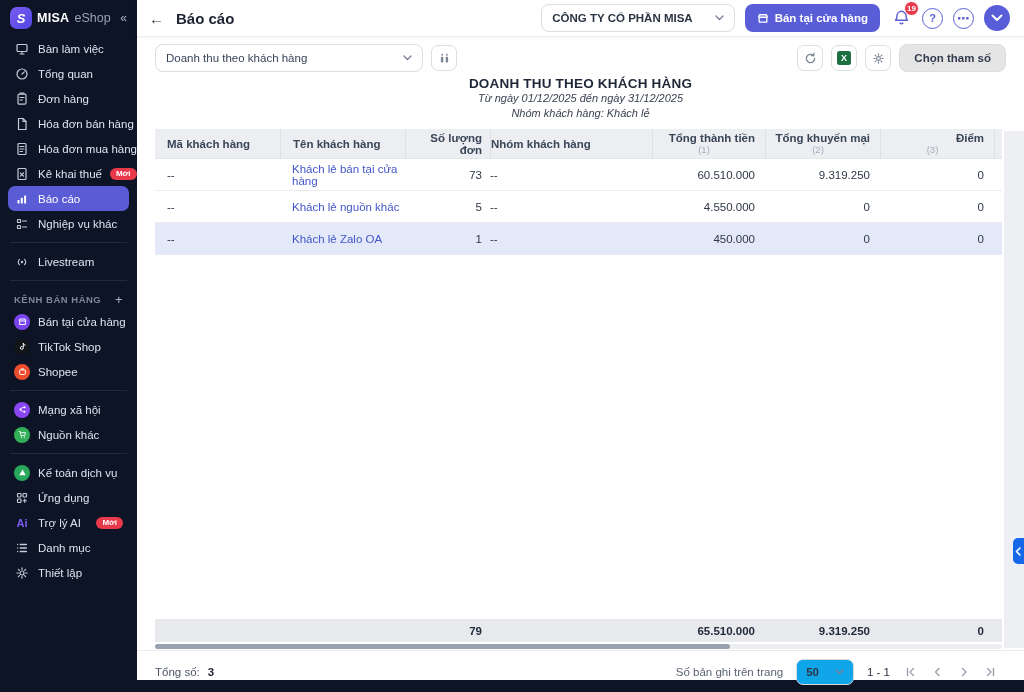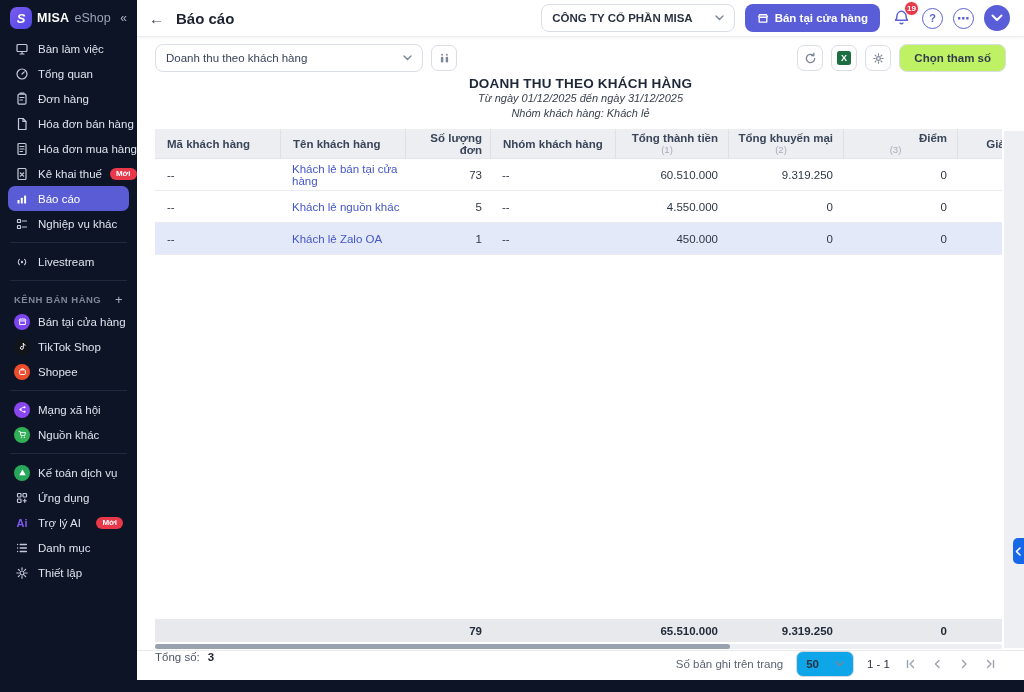--- a/index.html
+++ b/index.html
@@ -38,53 +38,53 @@
   .bell-wrap { position:relative; width:22px; height:22px; display:flex; align-items:center; justify-content:center; cursor:pointer; }
   .bell-badge { position:absolute; top:-6px; right:-7px; min-width:15px; height:15px; background:#e8394a; border:1.5px solid #fff; border-radius:8px; color:#fff; font-size:8px; font-weight:bold; display:flex; align-items:center; justify-content:center; padding:0 2px; }
   .circle-ic { width:21px; height:21px; border:1.6px solid #5b61d4; border-radius:50%; color:#5b61d4; display:flex; align-items:center; justify-content:center; font-size:11px; font-weight:bold; cursor:pointer; }
   .avatar { width:26px; height:26px; border-radius:50%; background:#5a5dd8; display:flex; align-items:center; justify-content:center; cursor:pointer; }
 
   .toolbar { margin-top:7px; padding:0 18px; display:flex; align-items:center; }
   .report-select { width:268px; height:28px; justify-content:space-between; font-weight:normal; color:#39445a; gap:8px; }
   .sq-btn { width:26px; height:26px; border:1px solid #d9dde4; border-radius:7px; background:#fff; display:flex; align-items:center; justify-content:center; cursor:pointer; color:#7c8596; margin-left:8px; }
   .tbar-right { margin-left:auto; display:flex; align-items:center; gap:8px; }
   .tbar-right .sq-btn { margin-left:0; }
-  .btn-outline { height:28px; border:1px solid #d9dde4; border-radius:8px; background:#bef264; font-size:11.5px; font-weight:600; color:#323b4d; padding:0 14px; cursor:pointer; }
+  .btn-outline { height:28px; border:1px solid #d9dde4; border-radius:8px; background:#e5e5e5; font-size:11.5px; font-weight:600; color:#323b4d; padding:0 14px; cursor:pointer; }
 
   .rep-head { text-align:center; margin-top:4px; line-height:15px; }
   .rep-title { font-size:13.5px; font-weight:bold; color:#1e2738; letter-spacing:.2px; }
   .rep-sub { font-size:11px; font-style:italic; color:#39414f; }
 
   
   .tbl { margin:8px 0 0 18px; width:847px; overflow:hidden; }
   .trow { display:flex; width:862px; align-items:center; }
   .thead { background:#eceef2; height:30px; border-bottom:1px solid #e2e5ea; }
   .thead .cell { height:30px; display:flex; flex-direction:column; justify-content:center; font-size:11.5px; font-weight:bold; color:#3a4558; }
   .thead .cell + .cell { border-left:1px solid #dde1e7; }
   .th-sub { font-size:9.5px; font-weight:normal; color:#a6adbb; text-align:center; }
   .cell { flex-shrink:0; }
   .c0 { width:125px; padding-left:12px; }
   .c1 { width:125px; padding-left:12px; }
   .c2 { width:85px; text-align:right; padding-right:8px; }
-  .c3 { width:125px; padding-left:12px; }
-  .c4 { width:113px; text-align:right; padding-right:10px; }
+  .c3 { width:125px; }
+  .c4 { width:113px; text-align:right; padding-right:10px;margin-left:37px; }
   .c5 { width:115px; text-align:right; padding-right:10px; }
   .c6 { width:114px; text-align:right; padding-right:10px; }
   .c7 { width:60px; text-align:right; padding-right:2px; }
   .drow { height:32px; border-bottom:1px solid #e9ebef; font-size:11.5px; color:#2e3746; cursor:pointer; }
   .drow.selected { background:#e3e9f8; }
   .link { color:#4356c8; cursor:pointer; }
   .spacer { flex:1; }
   .totals { background:#e7e9ec; height:23px; font-size:11.5px; font-weight:bold; color:#222b3a; margin-left:18px; width:847px; overflow:hidden; display:flex; align-items:center; }
   .totals-inner { display:flex; width:862px; }
   .hscroll { margin:2px 0 1px 18px; width:847px; height:5px; border-radius:3px; background:#eceef1; position:relative; }
   .hthumb { position:absolute; left:0; top:0; width:575px; height:5px; border-radius:3px; background:#99a1ae; cursor:grab; }
 
   
-  .footer { height:30px; border-top:1px solid #e8eaee; display:flex; align-items:flex-start; padding:0 26px 0 18px; font-size:11.5px; }
+  .footer { height:30px; border-top:1px solid #e8eaee; display:flex; align-items:center; padding:12px 26px 0 18px; font-size:11.5px; }
   .f-label { color:#4c5565; }
   .f-val { font-weight:bold; color:#1d2431; margin-left:8px; }
   .f-right { margin-left:auto; display:flex; align-items:center; gap:13px; }
   .pp-label { color:#5b6472; }
   .pp-select { height:26px; border:1px solid #d5d9e0; border-radius:7px; background:#0ea5e9; display:flex; align-items:center; gap:16px; padding:0 9px; font-weight:600; color:#2b3342; cursor:pointer; }
   .range { color:#2b3342; }
   .pager { display:flex; align-items:center; gap:13px; color:#99a1af; }
   .pg-btn { width:14px; height:14px; display:flex; align-items:center; justify-content:center; cursor:pointer; }
 
   .v-gutter { position:absolute; right:0; top:131px; bottom:32px; width:20px; background:#edeff2; z-index:1; }

